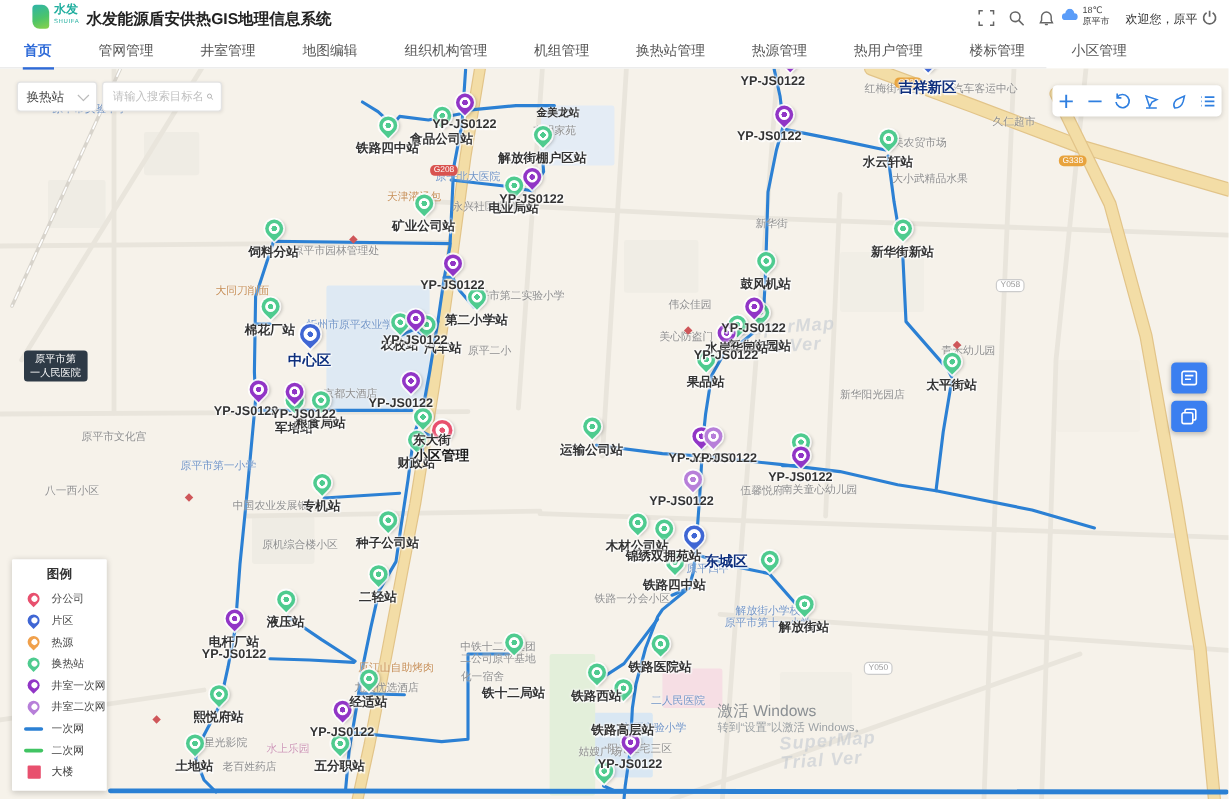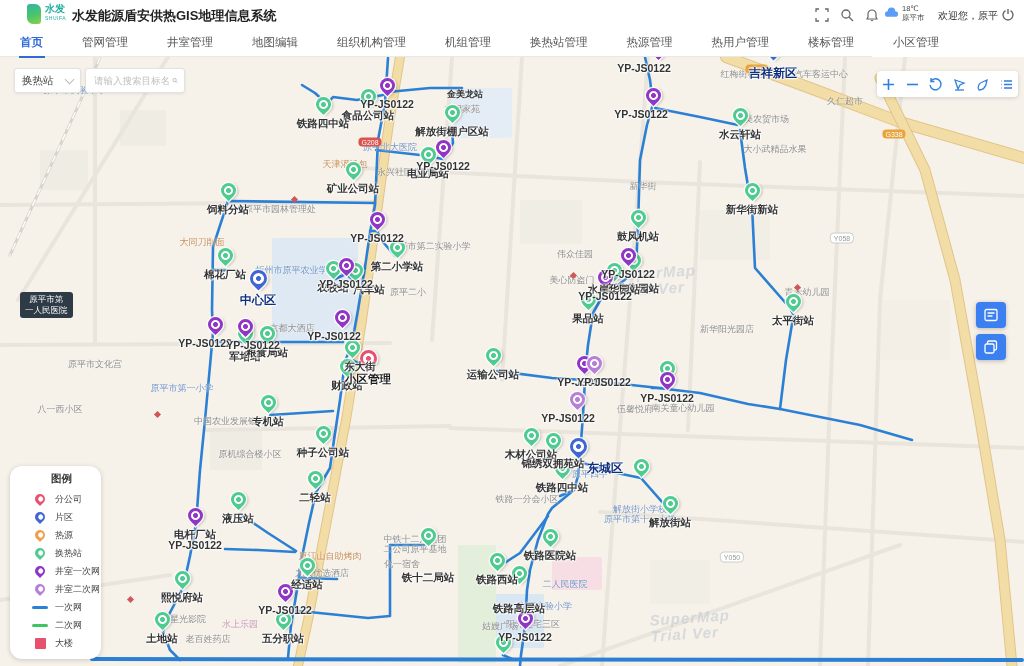--- a/index.html
+++ b/index.html
@@ -61,22 +61,22 @@
     box-shadow:0 1px 4px rgba(0,0,0,.15);display:flex;align-items:center;justify-content:space-around;z-index:20;}
   .tbtn{width:18px;height:18px;display:flex;align-items:center;justify-content:center;cursor:pointer;color:#2f7fe0;}
   .tbtn svg{width:15px;height:15px;display:block;}
 
   
   .side-btn{position:absolute;width:30px;height:26px;background:#3b7ff0;border-radius:4px;z-index:20;
     box-shadow:0 1px 4px rgba(0,0,0,.25);display:flex;align-items:center;justify-content:center;cursor:pointer;}
   .side-btn svg{width:16px;height:16px;}
 
   
-  #legend{position:absolute;left:10px;top:409px;width:79px;background:#fff;border-radius:12px;
-    box-shadow:0 1px 5px rgba(0,0,0,.18);z-index:25;padding:6px 0 7px 12px;}
+  #legend{position:absolute;left:10px;top:409px;width:79px;background:#fff;border-radius:1px;
+    box-shadow:0 1px 5px rgba(0,0,0,.18);z-index:25;padding:6px 0 7px 0;}
   #legend-title{text-align:center;font-size:10.5px;font-weight:bold;color:#333;margin-bottom:4px;}
   .lg-row{display:flex;align-items:center;gap:7px;padding:0 0 0 10px;height:18px;}
   .lg-ic{width:16px;display:flex;align-items:center;justify-content:center;}
   .lg-pin{width:10px;height:10px;border-radius:50% 50% 50% 0;transform:rotate(-45deg);position:relative;}
   .lg-pin i{position:absolute;left:2.5px;top:2.5px;right:2.5px;bottom:2.5px;background:#fff;border-radius:50%;}
   .lg-line{width:16px;height:3px;border-radius:2px;}
   .lg-sq{width:11px;height:11px;border-radius:1px;}
   .lg-txt{font-size:9px;color:#444;white-space:nowrap;}
 
   
@@ -350,20 +350,24 @@
             </span>
             <span class="lg-txt">大楼</span>
           </div>
         </div>
     </div>
 
     <div id="dark-badge" style="left: 20px; top: 235px;">
         <div>原平市第</div>
         <div>一人民医院</div>
       </div>
+    <div id="activation" style="left: 598px; top: 528px;">
+      <div id="act-l1">激活 Windows</div>
+      <div id="act-l2">转到“设置”以激活 Windows。</div>
+    </div>
   <div class="pin" style="width: 15px; height: 15px; left: 360.5px; top: 32px; background: rgb(78, 203, 143);">
         <div class="in" style="background: radial-gradient(circle, rgb(78, 203, 143) 0px, rgb(78, 203, 143) 2.2px, rgb(255, 255, 255) 2.4px);"></div>
       </div>
       <div class="st-label" style="left: 368px; top: 52px;">食品公司站</div>
       <div class="pin" style="width: 15px; height: 15px; left: 315.5px; top: 40px; background: rgb(78, 203, 143);">
         <div class="in" style="background: radial-gradient(circle, rgb(78, 203, 143) 0px, rgb(78, 203, 143) 2.2px, rgb(255, 255, 255) 2.4px);"></div>
       </div>
       <div class="st-label" style="left: 323px; top: 60px;">铁路四中站</div>
       <div class="pin" style="width: 15px; height: 15px; left: 444.5px; top: 48px; background: rgb(78, 203, 143);">
         <div class="in" style="background: radial-gradient(circle, rgb(78, 203, 143) 0px, rgb(78, 203, 143) 2.2px, rgb(255, 255, 255) 2.4px);"></div>

